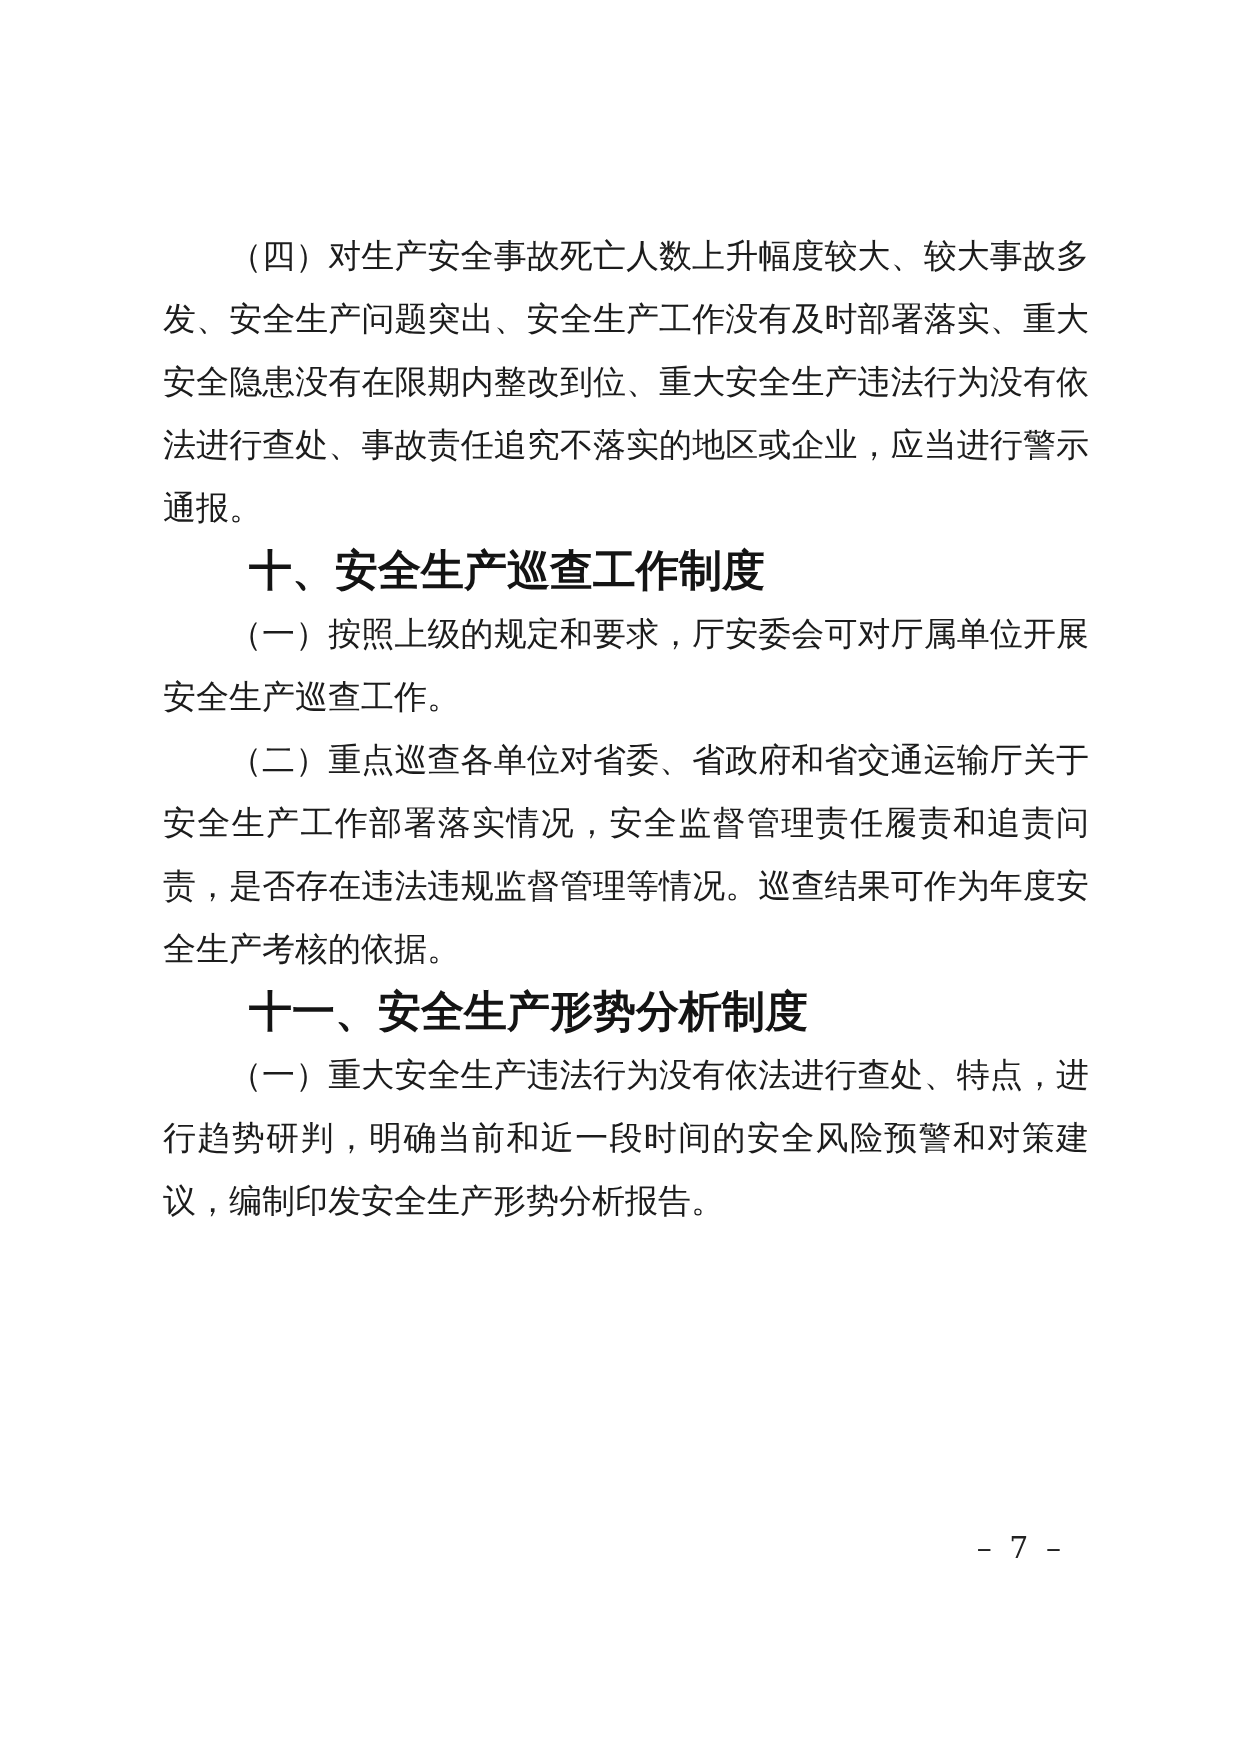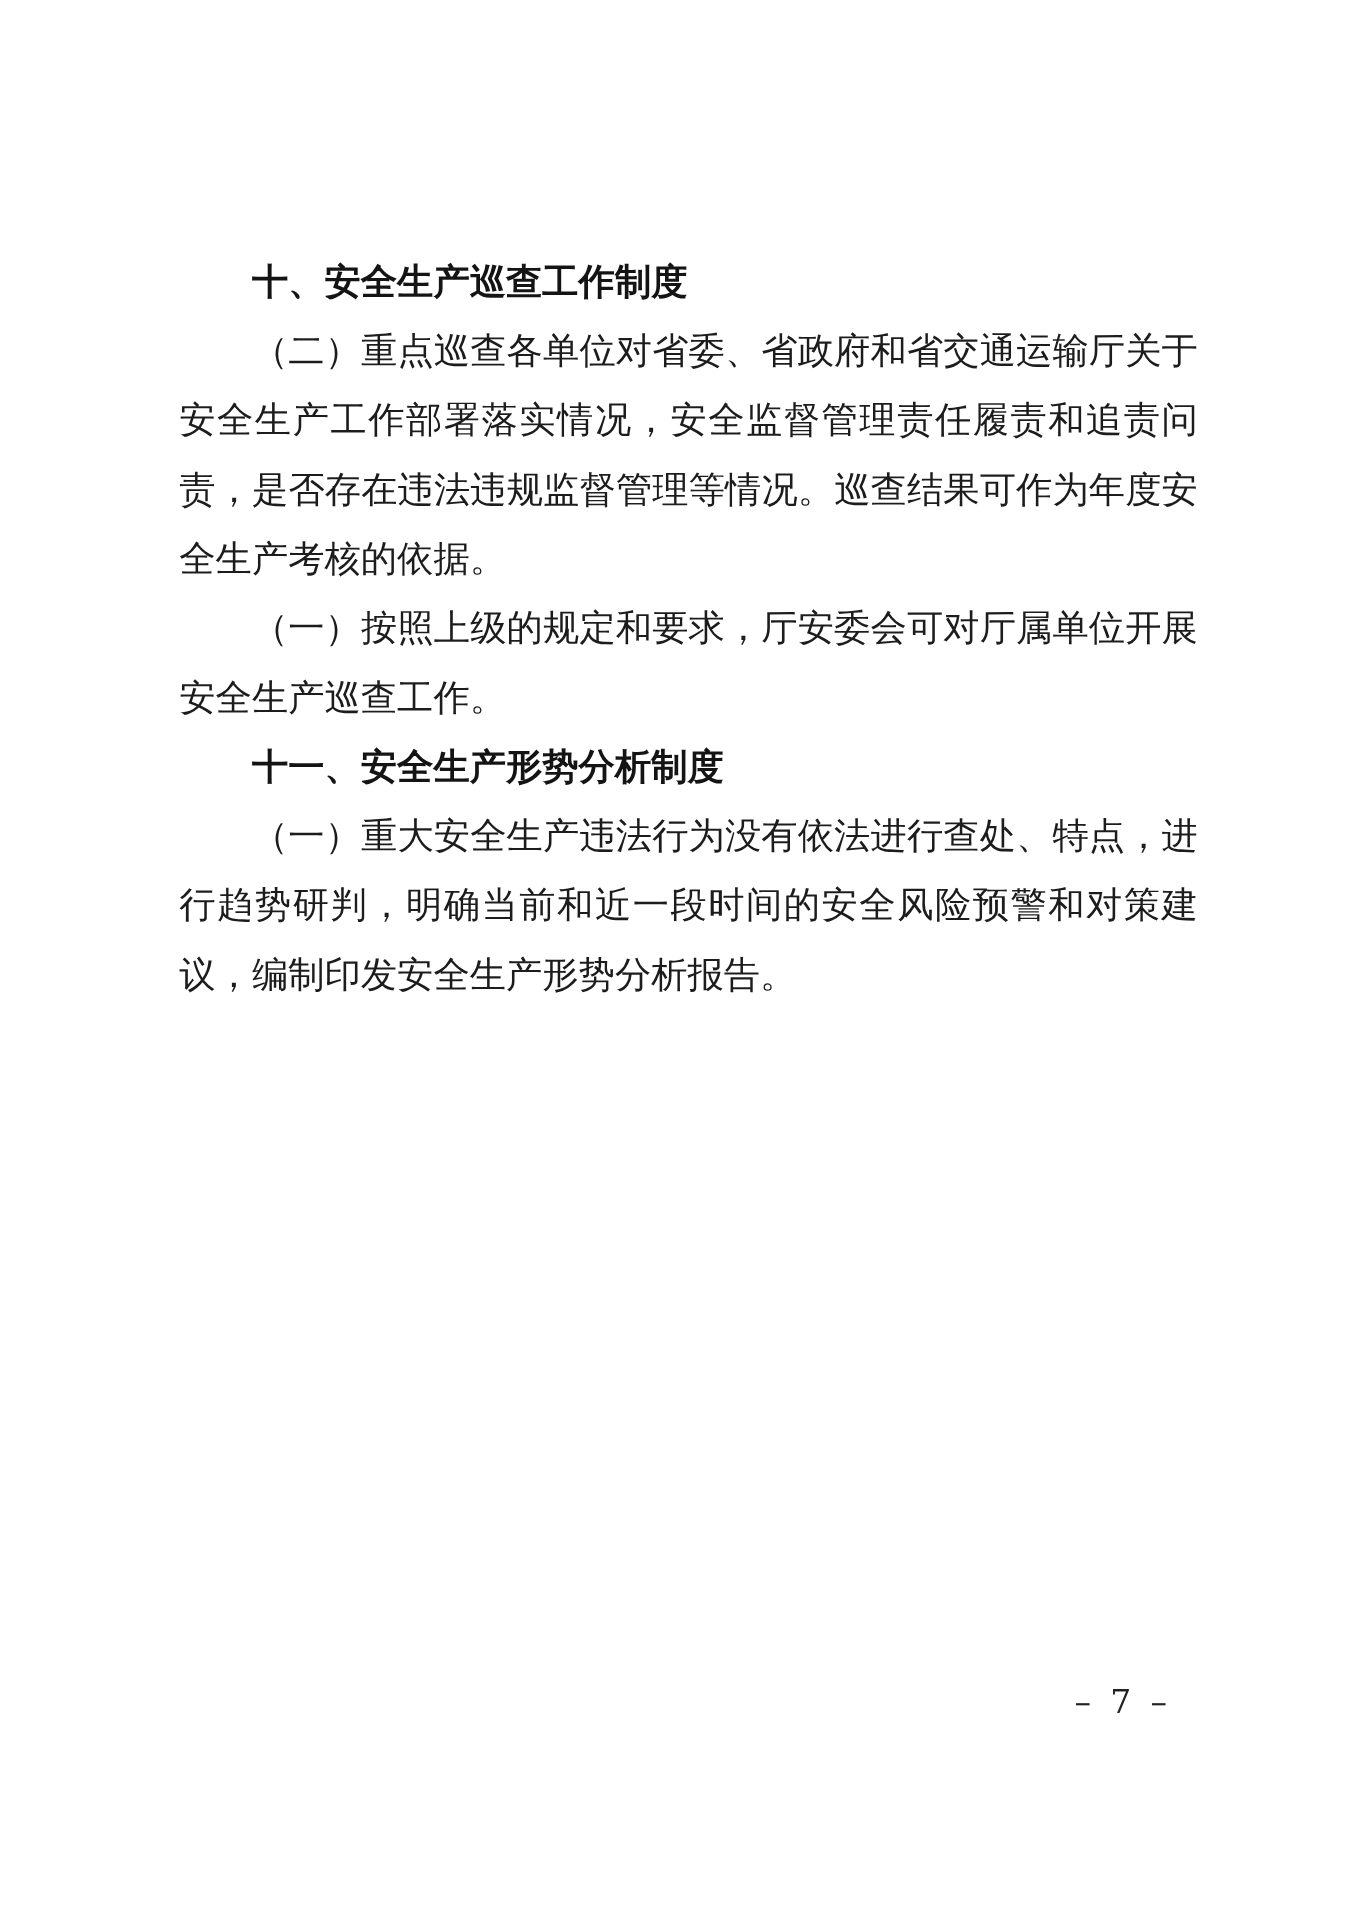--- a/index.html
+++ b/index.html
@@ -26,21 +26,21 @@
   }
   .para {
     margin: 0;
     text-indent: 2em;
     text-align: justify;
     text-justify: inter-ideograph;
     font-weight: normal;
   }
   .heading {
     margin: 0;
-    font-size: 33px;
+    font-size: 43px;
     line-height: 63px;
     text-indent: 2em;
     font-family: "Liberation Sans", "DejaVu Sans", sans-serif;
     font-weight: bold;
     color: #141414;
   }
   .page-number {
     position: absolute;
     top: 1530px;
     right: 176px;
@@ -51,26 +51,27 @@
     font-family: "DejaVu Serif", "Liberation Serif", serif;
   }
 </style>
 </head>
 <body>
 
 <div class="page">
 
   <main class="text-block">
 
+    <p class="para">（四）对生产安全事故死亡人数上升幅度较大、较大事故多发、安全生产问题突出、安全生产工作没有及时部署落实、重大安全隐患没有在限期内整改到位、重大安全生产违法行为没有依法进行查处、事故责任追究不落实的地区或企业，应当进行警示通报。</p>
 
     <h2 class="heading">十、安全生产巡查工作制度</h2>
 
+    <p class="para">（一）按照上级的规定和要求，厅安委会可对厅属单位开展安全生产巡查工作。</p>
+
     <p class="para">（二）重点巡查各单位对省委、省政府和省交通运输厅关于安全生产工作部署落实情况，安全监督管理责任履责和追责问责，是否存在违法违规监督管理等情况。巡查结果可作为年度安全生产考核的依据。</p>
-
-    <p class="para">（一）按照上级的规定和要求，厅安委会可对厅属单位开展安全生产巡查工作。</p>
 
     <h2 class="heading">十一、安全生产形势分析制度</h2>
 
     <p class="para">（一）重大安全生产违法行为没有依法进行查处、特点，进行趋势研判，明确当前和近一段时间的安全风险预警和对策建议，编制印发安全生产形势分析报告。</p>
 
 
 
   </main>
 
   <div class="page-number">– 7 –</div>

